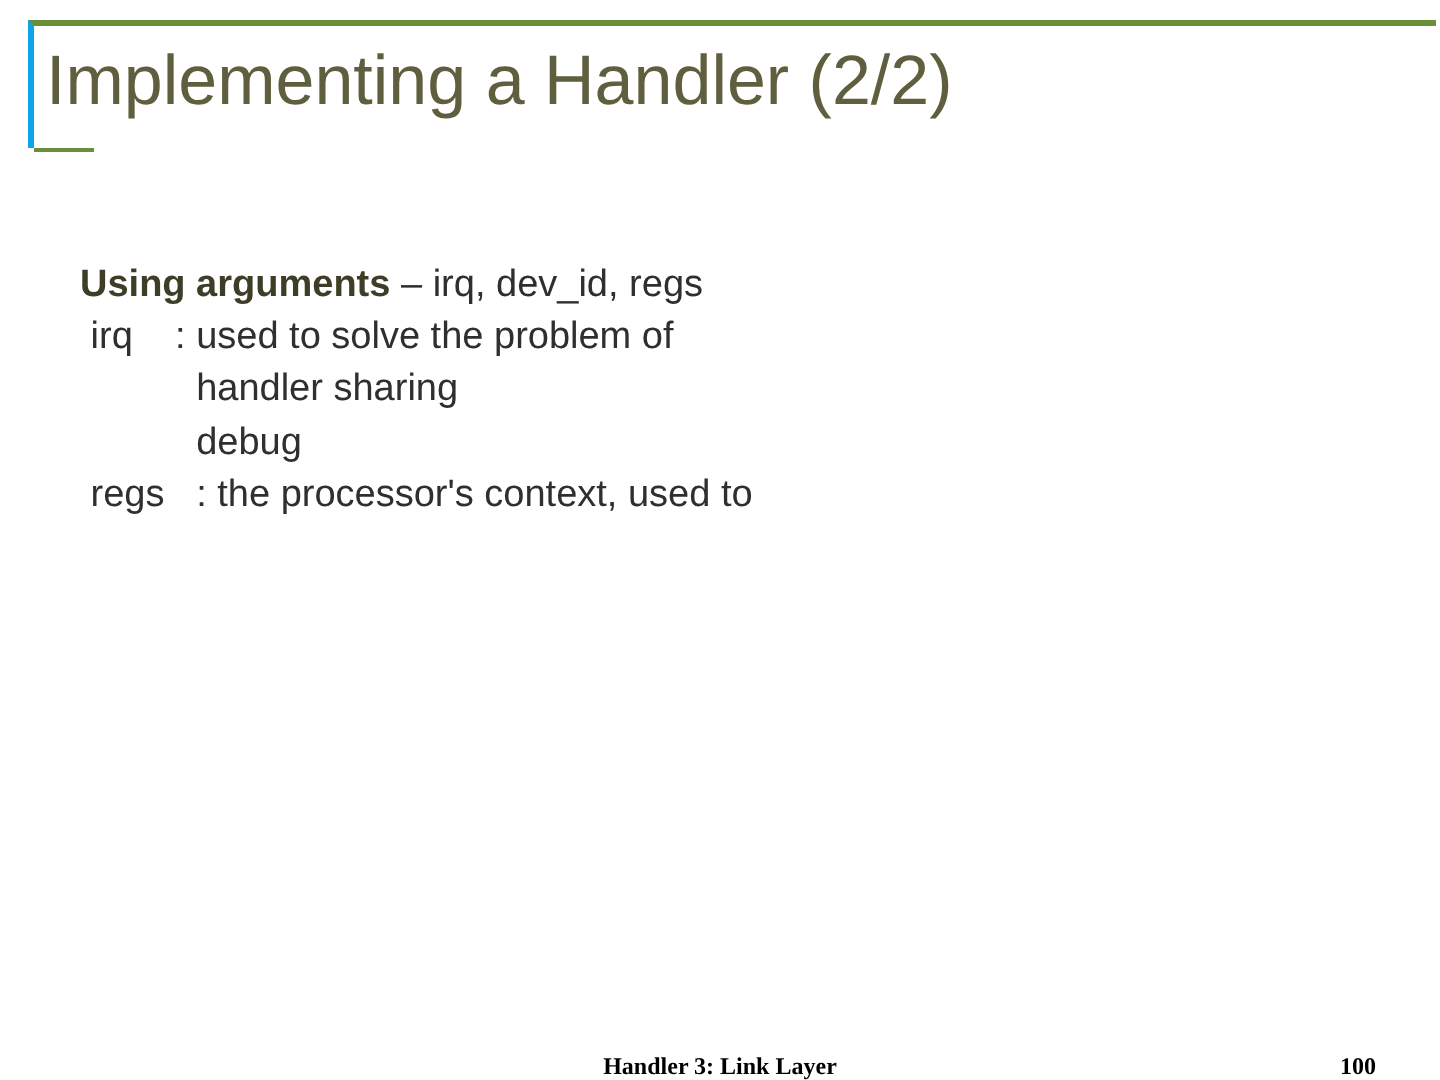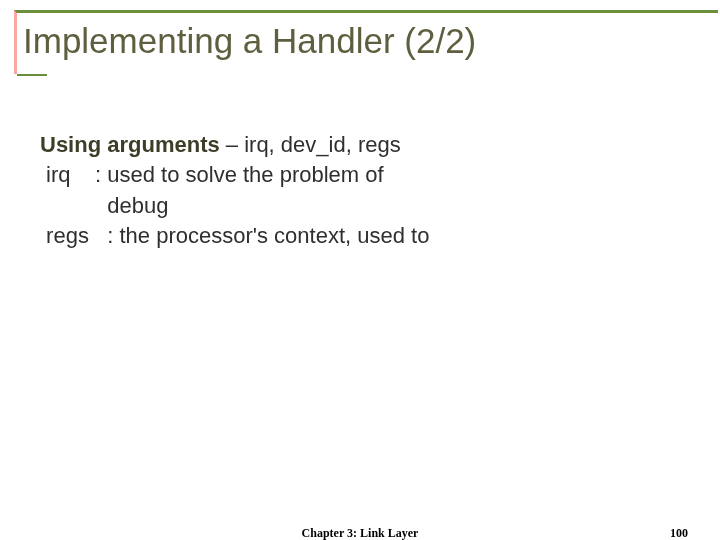--- a/index.html
+++ b/index.html
@@ -11,21 +11,21 @@
     position: relative;
     overflow: hidden;
   }
   .title-bar {
     position: absolute;
     left: 14px;
     top: 10px;
     right: 2px;
     height: 64px;
     border-top: 3px solid #6b8e3a;
-    border-left: 3px solid #fca5a5;
+    border-left: 3px solid #0ea5e9;
     padding-left: 4px;
   }
   .title-bar::before {
     content: "";
     position: absolute;
     left: 0;
     bottom: -2px;
     width: 30px;
     height: 2px;
     background: #6b8e3a;
@@ -35,21 +35,21 @@
     color: #5f5f3f;
     padding-top: 8px;
     padding-left: 2px;
     font-weight: normal;
   }
   .content {
     position: absolute;
     left: 40px;
     top: 130px;
     right: 40px;
-    font-size: 22px;
+    font-size: 19px;
     color: #2f2f2f;
     line-height: 1.38;
   }
   .bold-label {
     font-weight: bold;
     color: #3e3e28;
   }
   .line { white-space: pre; }
   .footer {
     position: absolute;
@@ -74,20 +74,21 @@
 </head>
 <body>
 
 <div class="title-bar">
   <h1 class="title">Implementing a Handler (2/2)</h1>
 </div>
 
 <div class="content">
   <div class="line"><span class="bold-label">Using arguments</span><span> – irq, dev_id, regs</span></div>
   <div class="line"> irq    : used to solve the problem of</div>
+  <div class="line">           handler sharing</div>
   <div class="line">           debug</div>
   <div class="line"> regs   : the processor's context, used to</div>
 </div>
 
 <div class="footer">
-  <span class="footer-center">Chapter 3: Link Layer</span>
+  <span class="footer-center">Handler 3: Link Layer</span>
   <span class="footer-right">100</span>
 </div>
 
 </body></html>

